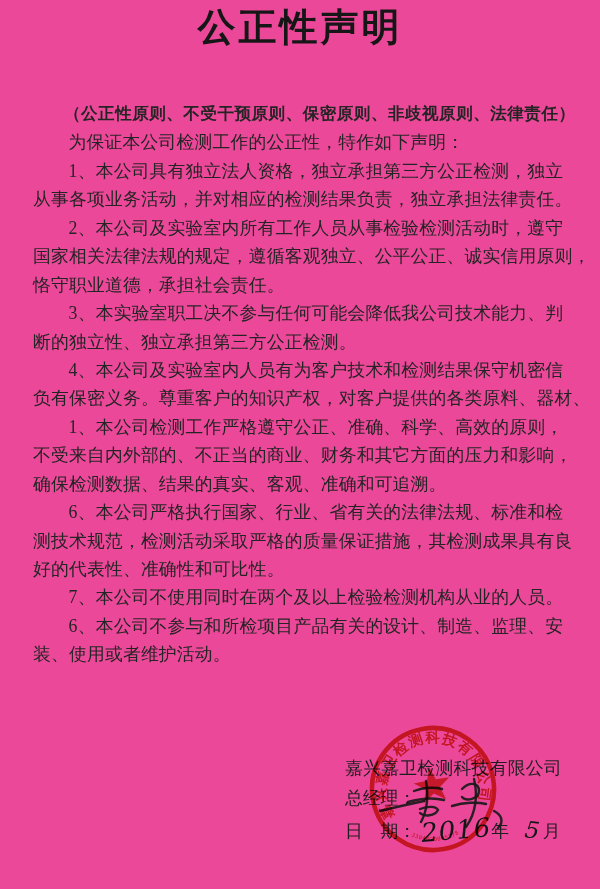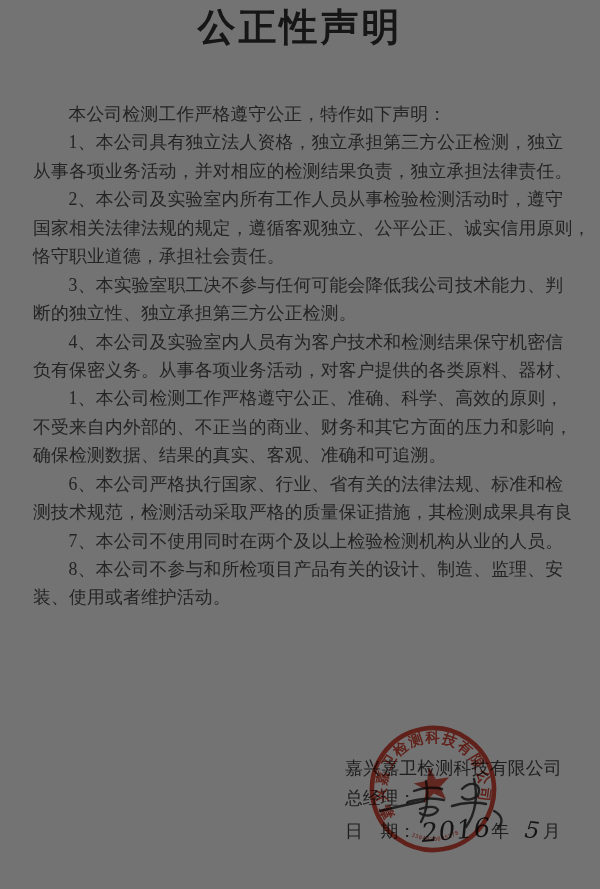--- a/index.html
+++ b/index.html
@@ -1,18 +1,18 @@
 <!DOCTYPE html>
 <html><head>
 <meta charset="utf-8">
 <style>
   html,body { margin:0; padding:0; background:#e8e8e8; }
   .page {
     position:relative; width:600px; height:889px; margin:0 auto;
-    background:#737373; overflow:hidden;
+    background:#ec4899; overflow:hidden;
     font-family:"Liberation Serif","DejaVu Serif",serif; color:#242424;
   }
   .title {
     position:absolute; top:2px; left:0; width:100%;
     text-align:center; font-size:38px; font-weight:700;
     letter-spacing:3px; color:#161616;
   }
   .body { position:absolute; left:33px; top:100px; width:548px; }
   .ln {
     height:28.45px; line-height:28.45px; font-size:17.8px;
@@ -41,37 +41,39 @@
   }
 </style>
 </head>
 <body>
 
 <div class="page">
 
   <div class="title">公正性声明</div>
 
   <div class="body">
-    <div class="ln ind">本公司检测工作严格遵守公正，特作如下声明：</div>
+    <div class="ln principles">（公正性原则、不受干预原则、保密原则、非歧视原则、法律责任）</div>
+    <div class="ln ind">为保证本公司检测工作的公正性，特作如下声明：</div>
     <div class="ln ind">1、本公司具有独立法人资格，独立承担第三方公正检测，独立</div>
     <div class="ln">从事各项业务活动，并对相应的检测结果负责，独立承担法律责任。</div>
     <div class="ln ind">2、本公司及实验室内所有工作人员从事检验检测活动时，遵守</div>
     <div class="ln">国家相关法律法规的规定，遵循客观独立、公平公正、诚实信用原则，</div>
     <div class="ln">恪守职业道德，承担社会责任。</div>
     <div class="ln ind">3、本实验室职工决不参与任何可能会降低我公司技术能力、判</div>
     <div class="ln">断的独立性、独立承担第三方公正检测。</div>
     <div class="ln ind">4、本公司及实验室内人员有为客户技术和检测结果保守机密信</div>
-    <div class="ln">负有保密义务。从事各项业务活动，对客户提供的各类原料、器材、</div>
+    <div class="ln">负有保密义务。尊重客户的知识产权，对客户提供的各类原料、器材、</div>
     <div class="ln ind">1、本公司检测工作严格遵守公正、准确、科学、高效的原则，</div>
     <div class="ln">不受来自内外部的、不正当的商业、财务和其它方面的压力和影响，</div>
     <div class="ln">确保检测数据、结果的真实、客观、准确和可追溯。</div>
     <div class="ln ind">6、本公司严格执行国家、行业、省有关的法律法规、标准和检</div>
     <div class="ln">测技术规范，检测活动采取严格的质量保证措施，其检测成果具有良</div>
+    <div class="ln">好的代表性、准确性和可比性。</div>
     <div class="ln ind">7、本公司不使用同时在两个及以上检验检测机构从业的人员。</div>
-    <div class="ln ind">8、本公司不参与和所检项目产品有关的设计、制造、监理、安</div>
+    <div class="ln ind">6、本公司不参与和所检项目产品有关的设计、制造、监理、安</div>
     <div class="ln">装、使用或者维护活动。</div>
   </div>
 
   <div class="sig">
     <div class="row company">嘉兴嘉卫检测科技有限公司</div>
     <div class="row">
       <span>总经理：</span>
     </div>
     <div class="row">
       <span>日　期：</span><span class="handwriting hand-year">2016</span><span>年</span><span class="handwriting hand-month">5</span><span>月</span>

